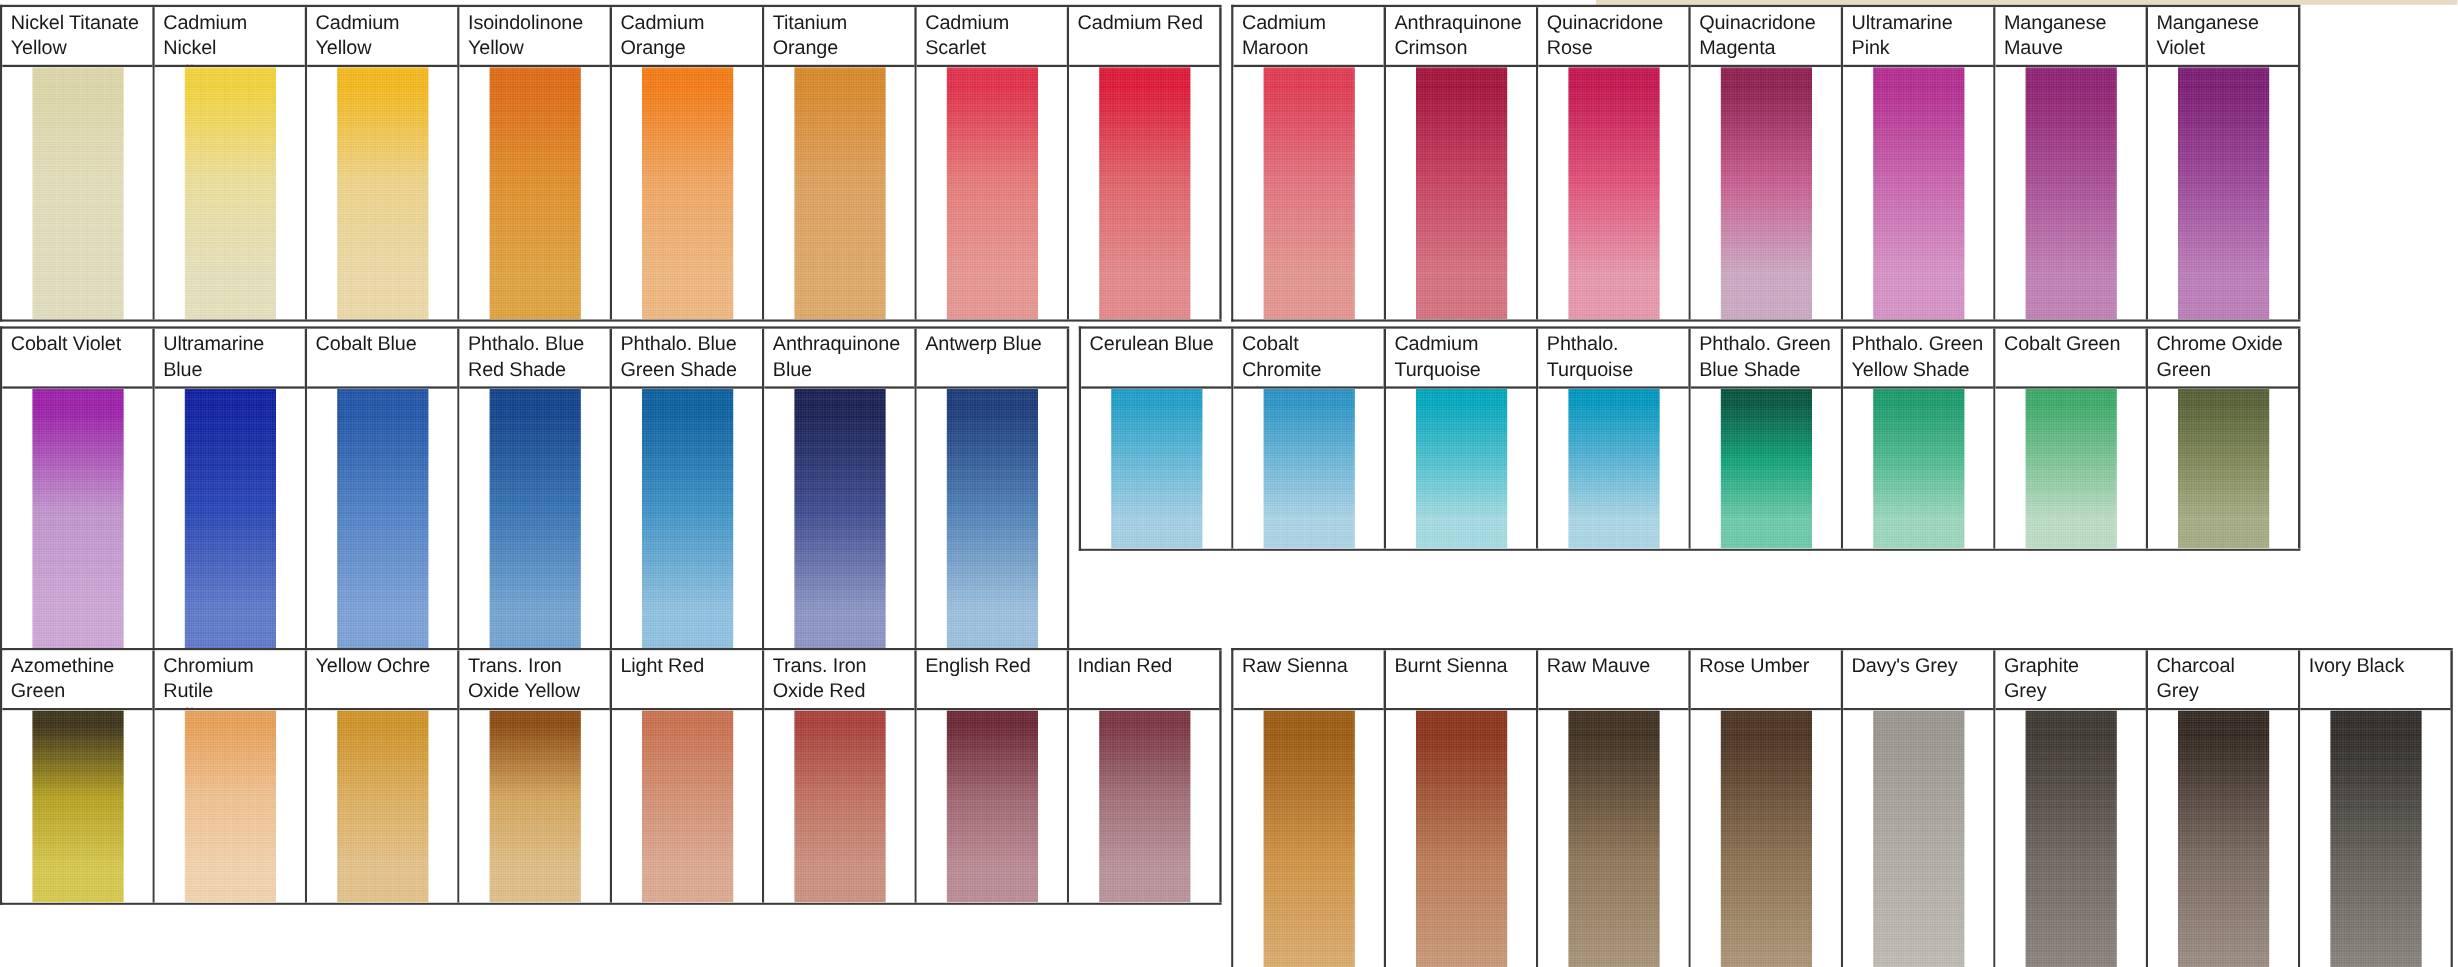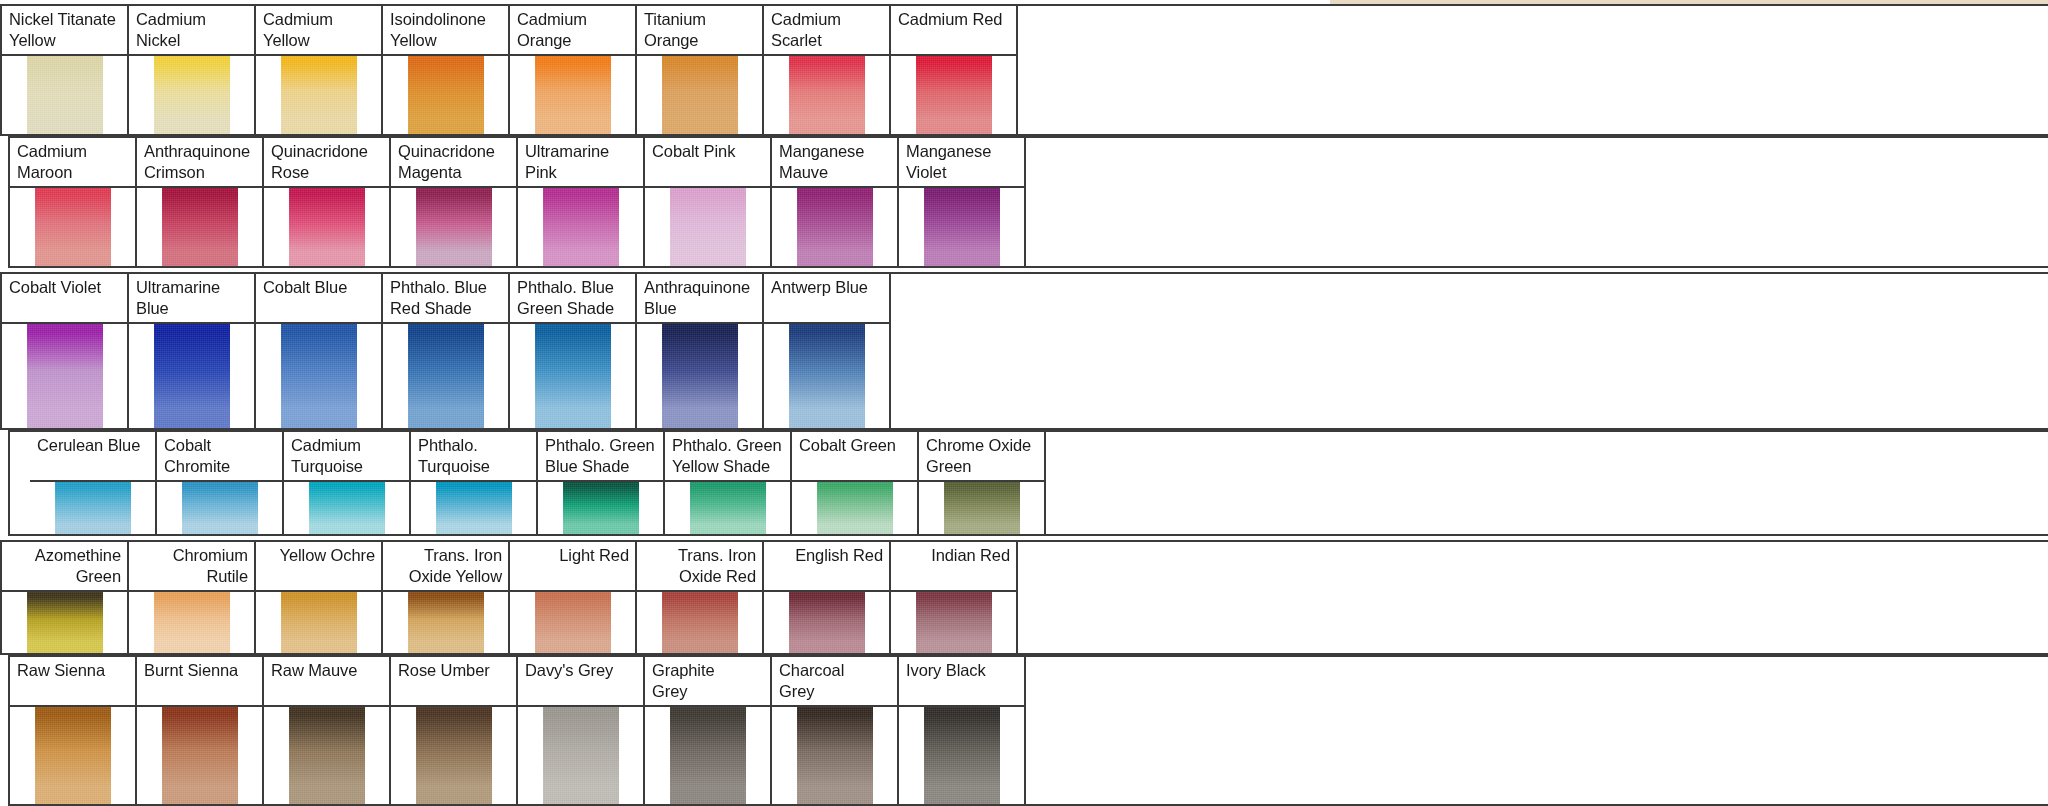--- a/index.html
+++ b/index.html
@@ -20,21 +20,21 @@
     height: 806px;
     box-sizing: border-box;
   }
 
   
   .row-band {
     position: absolute;
     left: 0;
     width: 2048px;
     display: flex;
-    flex-direction: column;
+    flex-direction: row;
   }
 
   
   .group {
     display: flex;
     flex-direction: row;
     border-top: 2.5px solid #3b3b3b;
     border-bottom: 2.5px solid #3b3b3b;
     border-left: 2.5px solid #3b3b3b;
     box-sizing: border-box;
@@ -194,26 +194,20 @@
           </div>
         </div>
         <div class="cell">
           <div class="cell-label">Ultramarine
 Pink</div>
           <div class="cell-swatch-area">
             <div class="swatch" style="background: linear-gradient(rgb(179, 44, 144) 0%, rgb(179, 44, 144) 8%, rgb(200, 99, 173) 45%, rgb(214, 146, 198) 82%, rgb(214, 146, 198) 100%);"></div>
           </div>
         </div>
         <div class="cell">
-          <div class="cell-label">Cobalt Pink</div>
-          <div class="cell-swatch-area">
-            <div class="swatch" style="background: linear-gradient(rgb(219, 160, 206) 0%, rgb(219, 160, 206) 8%, rgb(225, 185, 217) 45%, rgb(227, 196, 222) 82%, rgb(227, 196, 222) 100%);"></div>
-          </div>
-        </div>
-        <div class="cell">
           <div class="cell-label">Manganese
 Mauve</div>
           <div class="cell-swatch-area">
             <div class="swatch" style="background: linear-gradient(rgb(143, 32, 114) 0%, rgb(143, 32, 114) 8%, rgb(168, 77, 148) 45%, rgb(192, 127, 181) 82%, rgb(192, 127, 181) 100%);"></div>
           </div>
         </div>
         <div class="cell">
           <div class="cell-label">Manganese
 Violet</div>
           <div class="cell-swatch-area">
@@ -264,21 +258,21 @@
             <div class="swatch" style="background: linear-gradient(rgb(23, 31, 82) 0%, rgb(23, 31, 82) 8%, rgb(61, 74, 142) 45%, rgb(139, 148, 196) 82%, rgb(139, 148, 196) 100%);"></div>
           </div>
         </div>
         <div class="cell">
           <div class="cell-label">Antwerp Blue</div>
           <div class="cell-swatch-area">
             <div class="swatch" style="background: linear-gradient(rgb(26, 58, 122) 0%, rgb(26, 58, 122) 8%, rgb(78, 127, 182) 45%, rgb(156, 192, 221) 82%, rgb(156, 192, 221) 100%);"></div>
           </div>
         </div>
       </div>
-      <div class="group g2" style="height: 187px; padding-left: 20px;">
+      <div class="group g2" style="height: 187px;">
         <div class="cell">
           <div class="cell-label">Cerulean Blue</div>
           <div class="cell-swatch-area">
             <div class="swatch" style="background: linear-gradient(rgb(30, 158, 199) 0%, rgb(30, 158, 199) 8%, rgb(99, 184, 216) 45%, rgb(163, 207, 228) 82%, rgb(163, 207, 228) 100%);"></div>
           </div>
         </div>
         <div class="cell">
           <div class="cell-label">Cobalt Chromite
 Blue</div>
           <div class="cell-swatch-area">
@@ -322,21 +316,21 @@
         <div class="cell">
           <div class="cell-label">Chrome Oxide
 Green</div>
           <div class="cell-swatch-area">
             <div class="swatch" style="background: linear-gradient(rgb(85, 95, 52) 0%, rgb(85, 95, 52) 8%, rgb(127, 135, 87) 45%, rgb(165, 171, 131) 82%, rgb(165, 171, 131) 100%);"></div>
           </div>
         </div>
       </div>
     </div>
     <div class="row-band" style="top: 540px; height: 266px;">
-      <div class="group" style="height: 249px; text-align: right;">
+      <div class="group" style="height: 214px;">
         <div class="cell">
           <div class="cell-label">Azomethine
 Green</div>
           <div class="cell-swatch-area">
             <div class="swatch" style="background: linear-gradient(rgb(60, 50, 24) 0%, rgb(60, 50, 24) 8%, rgb(181, 161, 31) 45%, rgb(214, 199, 76) 82%, rgb(214, 199, 76) 100%);"></div>
           </div>
         </div>
         <div class="cell">
           <div class="cell-label">Chromium Rutile
 Yellow</div>

